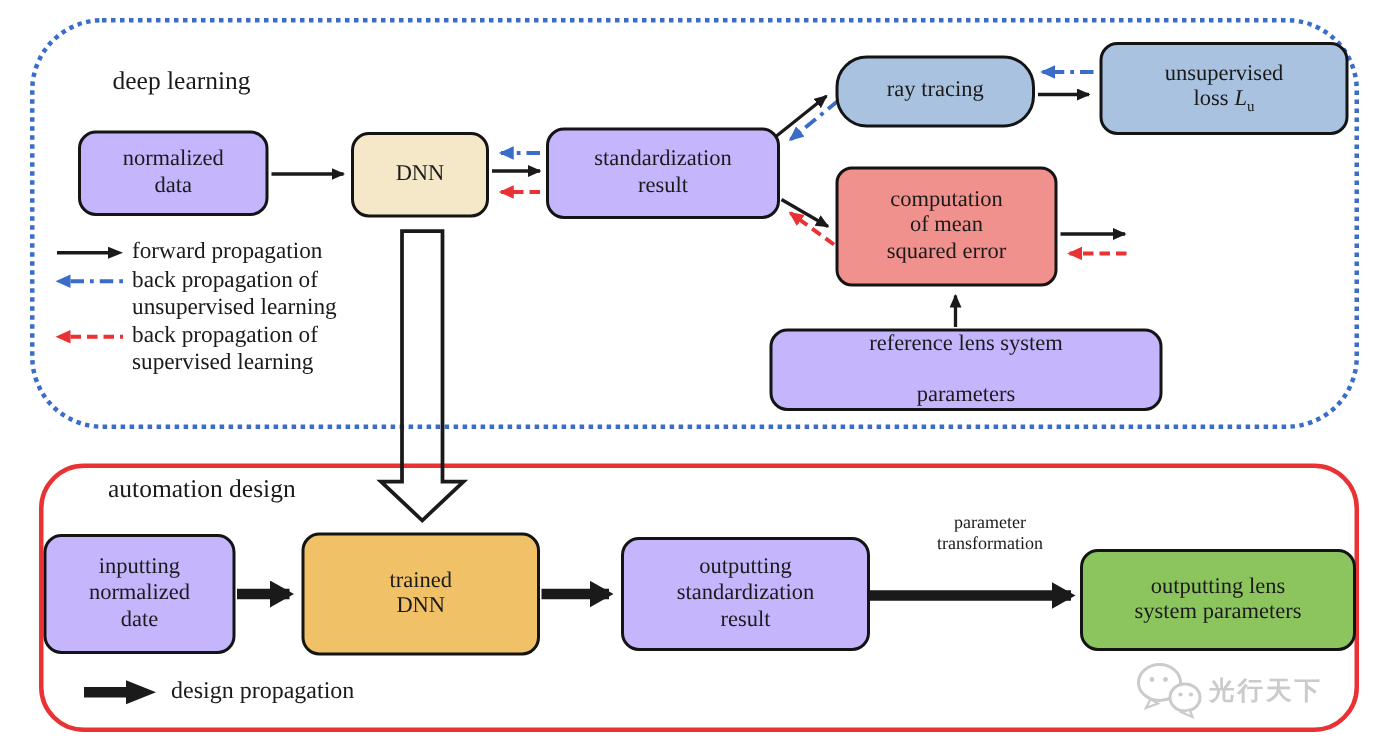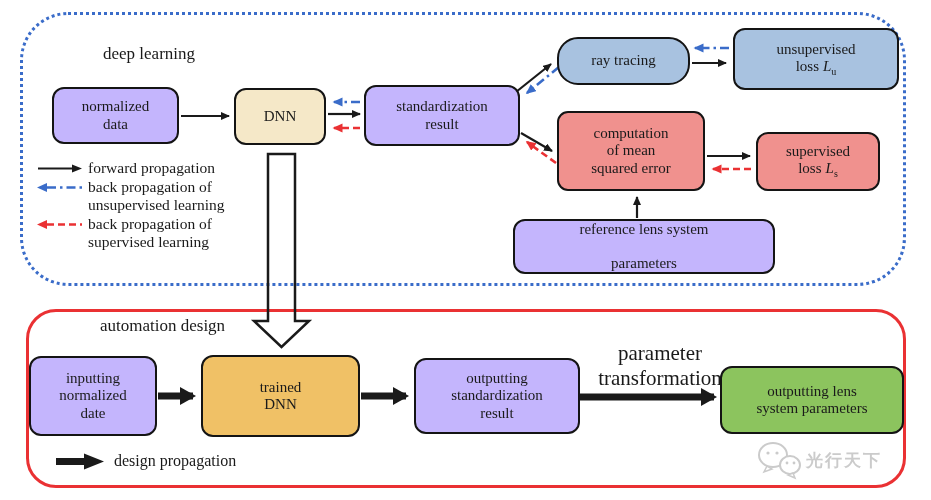--- a/index.html
+++ b/index.html
@@ -10,42 +10,42 @@
   .frame{position:absolute;z-index:1;box-sizing:border-box;}
   .frame-dl{
     left:20px;top:12px;width:886px;height:274px;
     border:3px dotted var(--blue_accent,#3a6cc9);border-radius:48px;
   }
   .frame-ad{
     left:26px;top:309px;width:880px;height:179px;
     border:3px solid var(--frame_red,#ea3133);border-radius:30px;
   }
   .overlay{position:absolute;left:0;top:0;z-index:2;pointer-events:none;}
-  .sec-title{position:absolute;z-index:3;font-size:17px;margin-left:28px;}
+  .sec-title{position:absolute;z-index:3;font-size:17px;}
   .box{
     position:absolute;z-index:3;box-sizing:border-box;
     border:2.5px solid var(--box_border,#141414);border-radius:12px;
     background:#c4b5fd;display:flex;flex-direction:column;align-items:center;justify-content:center;
     font-size:15px;line-height:1.16;text-align:center;padding:2px 4px;
   }
   .box-cream{background:var(--cream_box,#f5e8c8);}
   .box-gold{background:var(--gold_box,#f0c166);}
   .box-blue{background:var(--blue_box,#a8c2e0);}
   .box-pink{background:var(--pink_box,#f0918e);}
   .box-green{background:var(--green_box,#8cc45e);}
   .sym{font-style:italic;margin-left:4px;}
   sub{font-size:10px;}
   .legend-top{position:absolute;left:36px;top:159px;z-index:3;font-size:15.5px;line-height:18.5px;}
   .lg-row{display:flex;align-items:flex-start;}
   .lg-icon{flex:0 0 auto;width:48px;margin-top:3px;}
   .lg-text{margin-left:4px;}
   .legend-bottom{position:absolute;left:54px;top:452px;z-index:3;font-size:16px;display:flex;align-items:center;}
   .legend-bottom .lg-icon{width:52px;margin-top:0;}
   .legend-bottom .lg-text{margin-left:8px;}
-  .param-label{position:absolute;z-index:3;font-size:21px;line-height:1.2;text-align:center;}
+  .param-label{position:absolute;z-index:3;font-size:12px;line-height:1.2;text-align:center;}
   .ln-ink{stroke:var(--ink,#1a1a1a);stroke-width:2.2;fill:none;}
   .ln-blue{stroke:var(--blue_accent,#3a6cc9);stroke-width:2.6;fill:none;stroke-dasharray:9 4 2.5 4;}
   .ln-red{stroke:var(--red_accent,#ea3133);stroke-width:2.6;fill:none;stroke-dasharray:7 4;}
   .ln-thick{stroke:var(--ink,#1a1a1a);stroke-width:7;fill:none;}
   .hollow{fill:none;stroke:var(--ink,#1a1a1a);stroke-width:2.5;}
   .mk-ink{fill:var(--ink,#1a1a1a);}
   .mk-blue{fill:var(--blue_accent,#3a6cc9);}
   .mk-red{fill:var(--red_accent,#ea3133);}
   .watermark{position:absolute;left:756px;top:440px;z-index:4;display:flex;align-items:center;
     font-family:"DejaVu Sans","Liberation Sans",sans-serif;}
@@ -127,26 +127,20 @@
       <span>loss</span><i class="sym">L</i><sub>u</sub>
     </div>
   </div>
 
   <div class="box box-pink" style="left:557px;top:111px;width:148px;height:80px;border-radius:11px;">
     <div>computation</div>
     <div>of mean</div>
     <div>squared error</div>
   </div>
 
-  <div class="box box-pink" style="left:756px;top:132px;width:124px;height:59px;">
-    <div>supervised</div>
-    <div>
-      <span>loss</span><i class="sym">L</i><sub>s</sub>
-    </div>
-  </div>
 
   <div class="box" style="left:513px;top:219px;width:262px;height:55px;gap:17px;">
     <div>reference lens system</div>
     <div>parameters</div>
   </div>
 
   <div class="legend-top">
     <div class="lg-row">
       <svg class="lg-icon" width="48" height="13" viewBox="0 0 48 13">
         <line class="ln-ink" x1="2" y1="6.5" x2="37" y2="6.5"></line>

